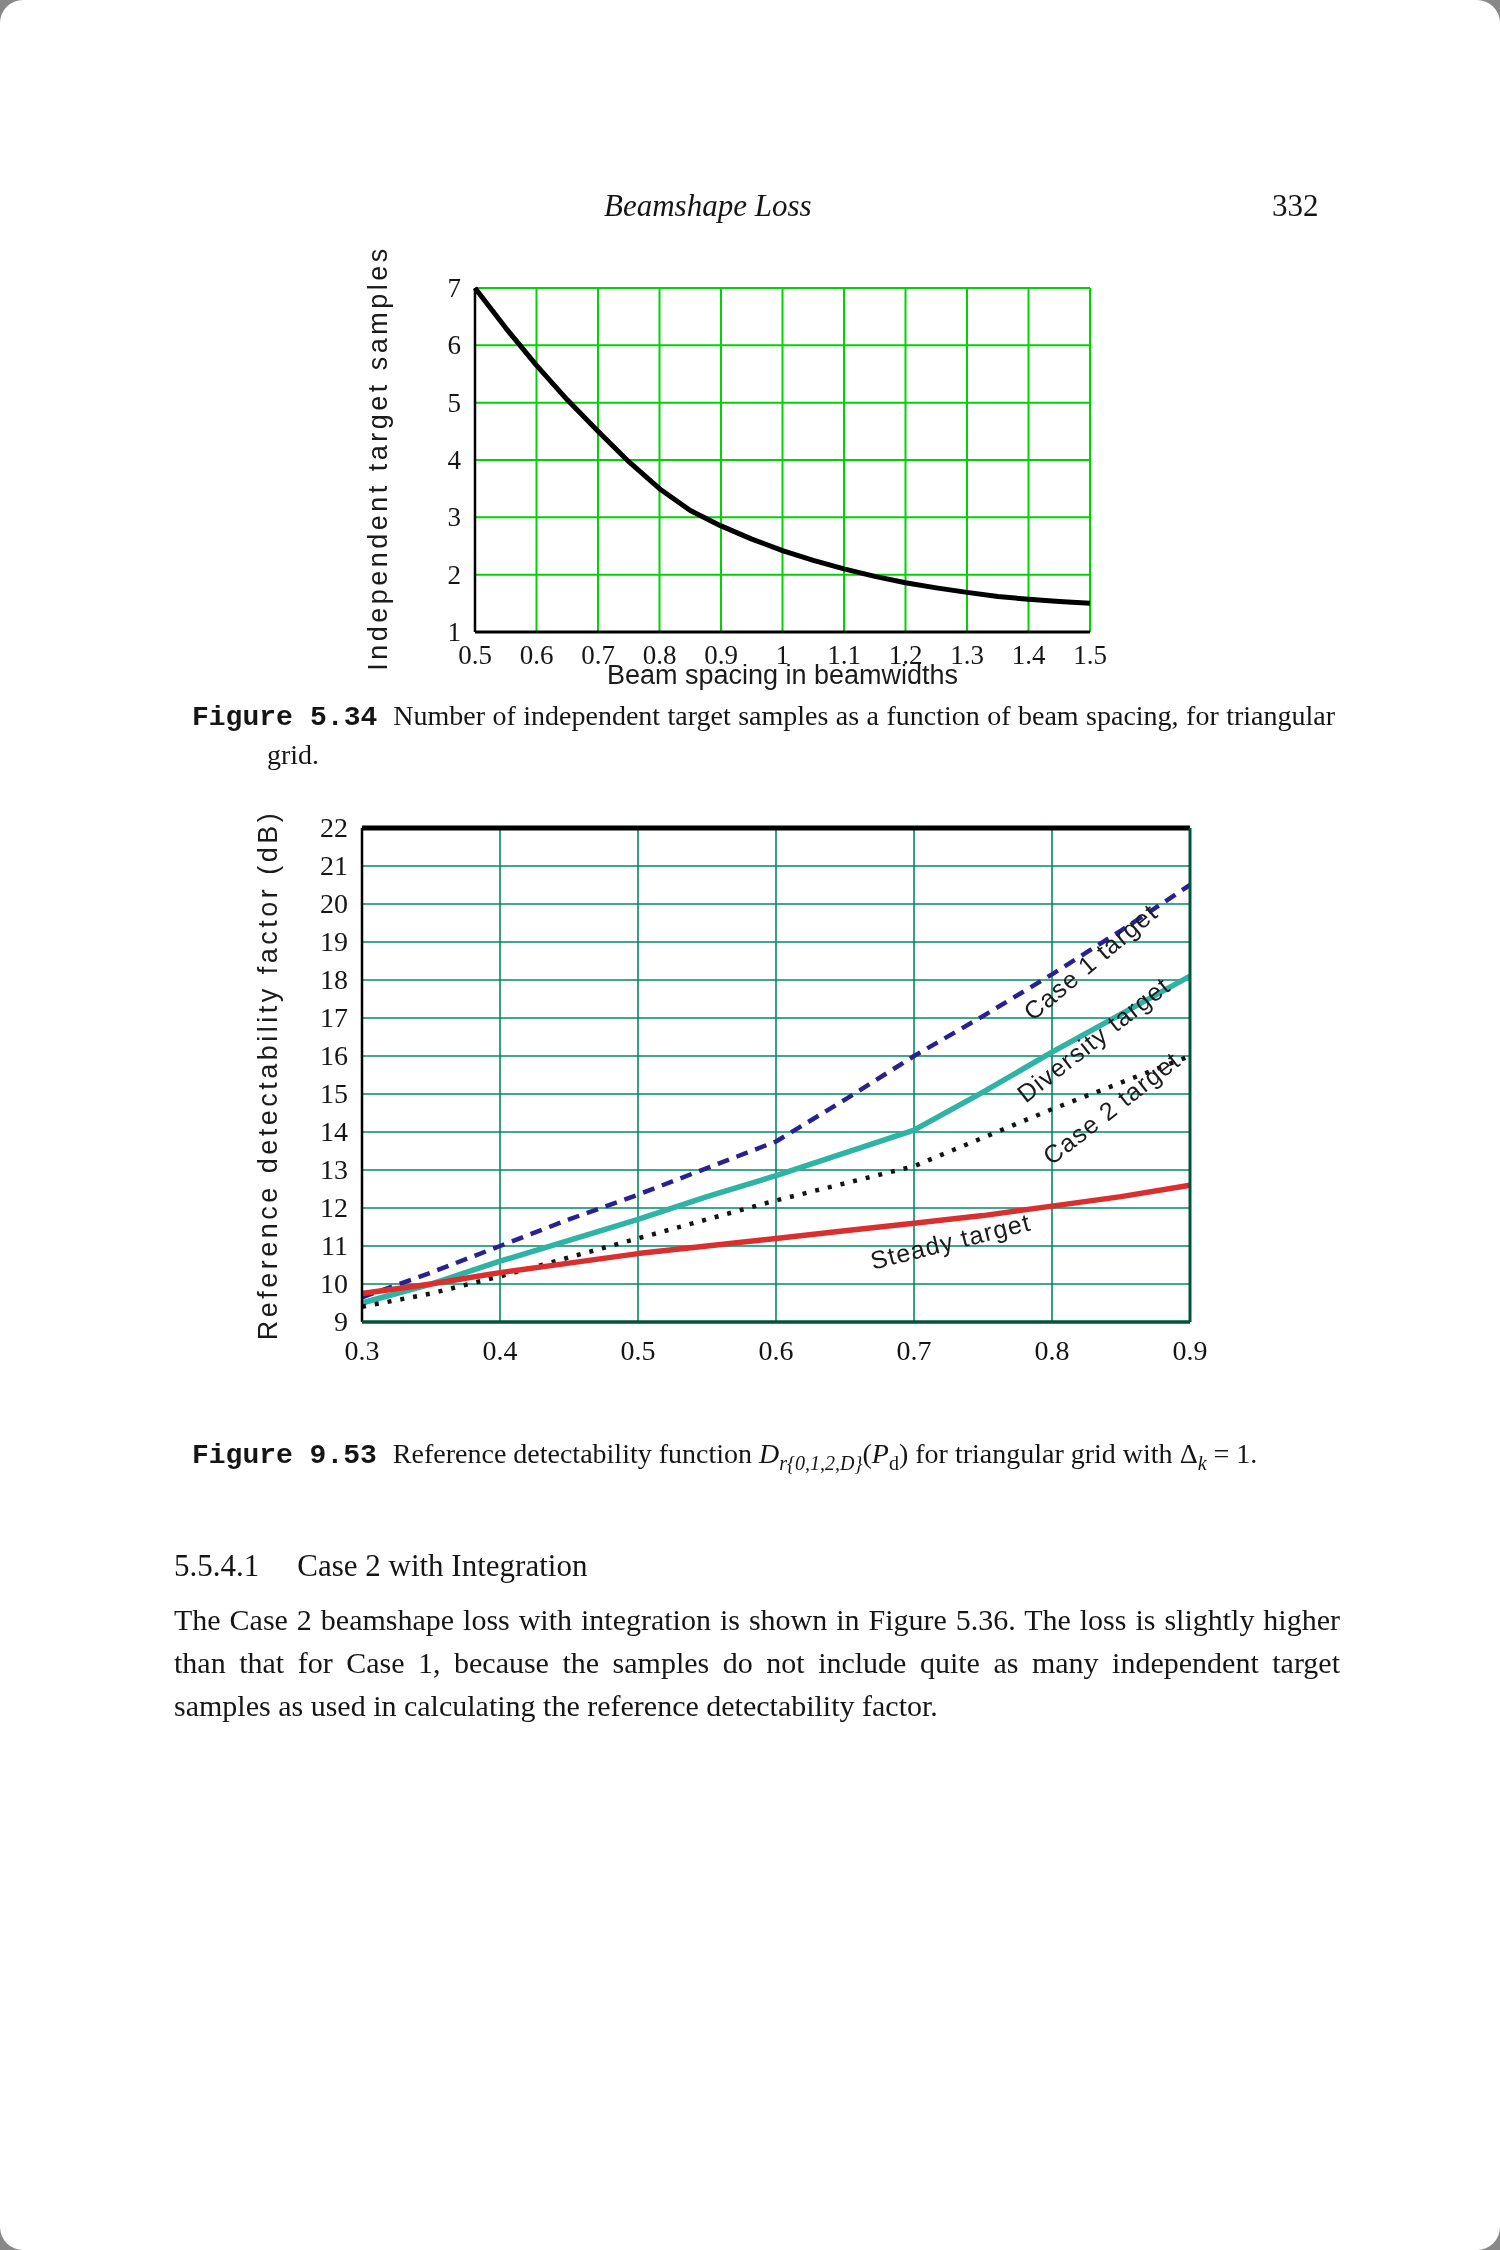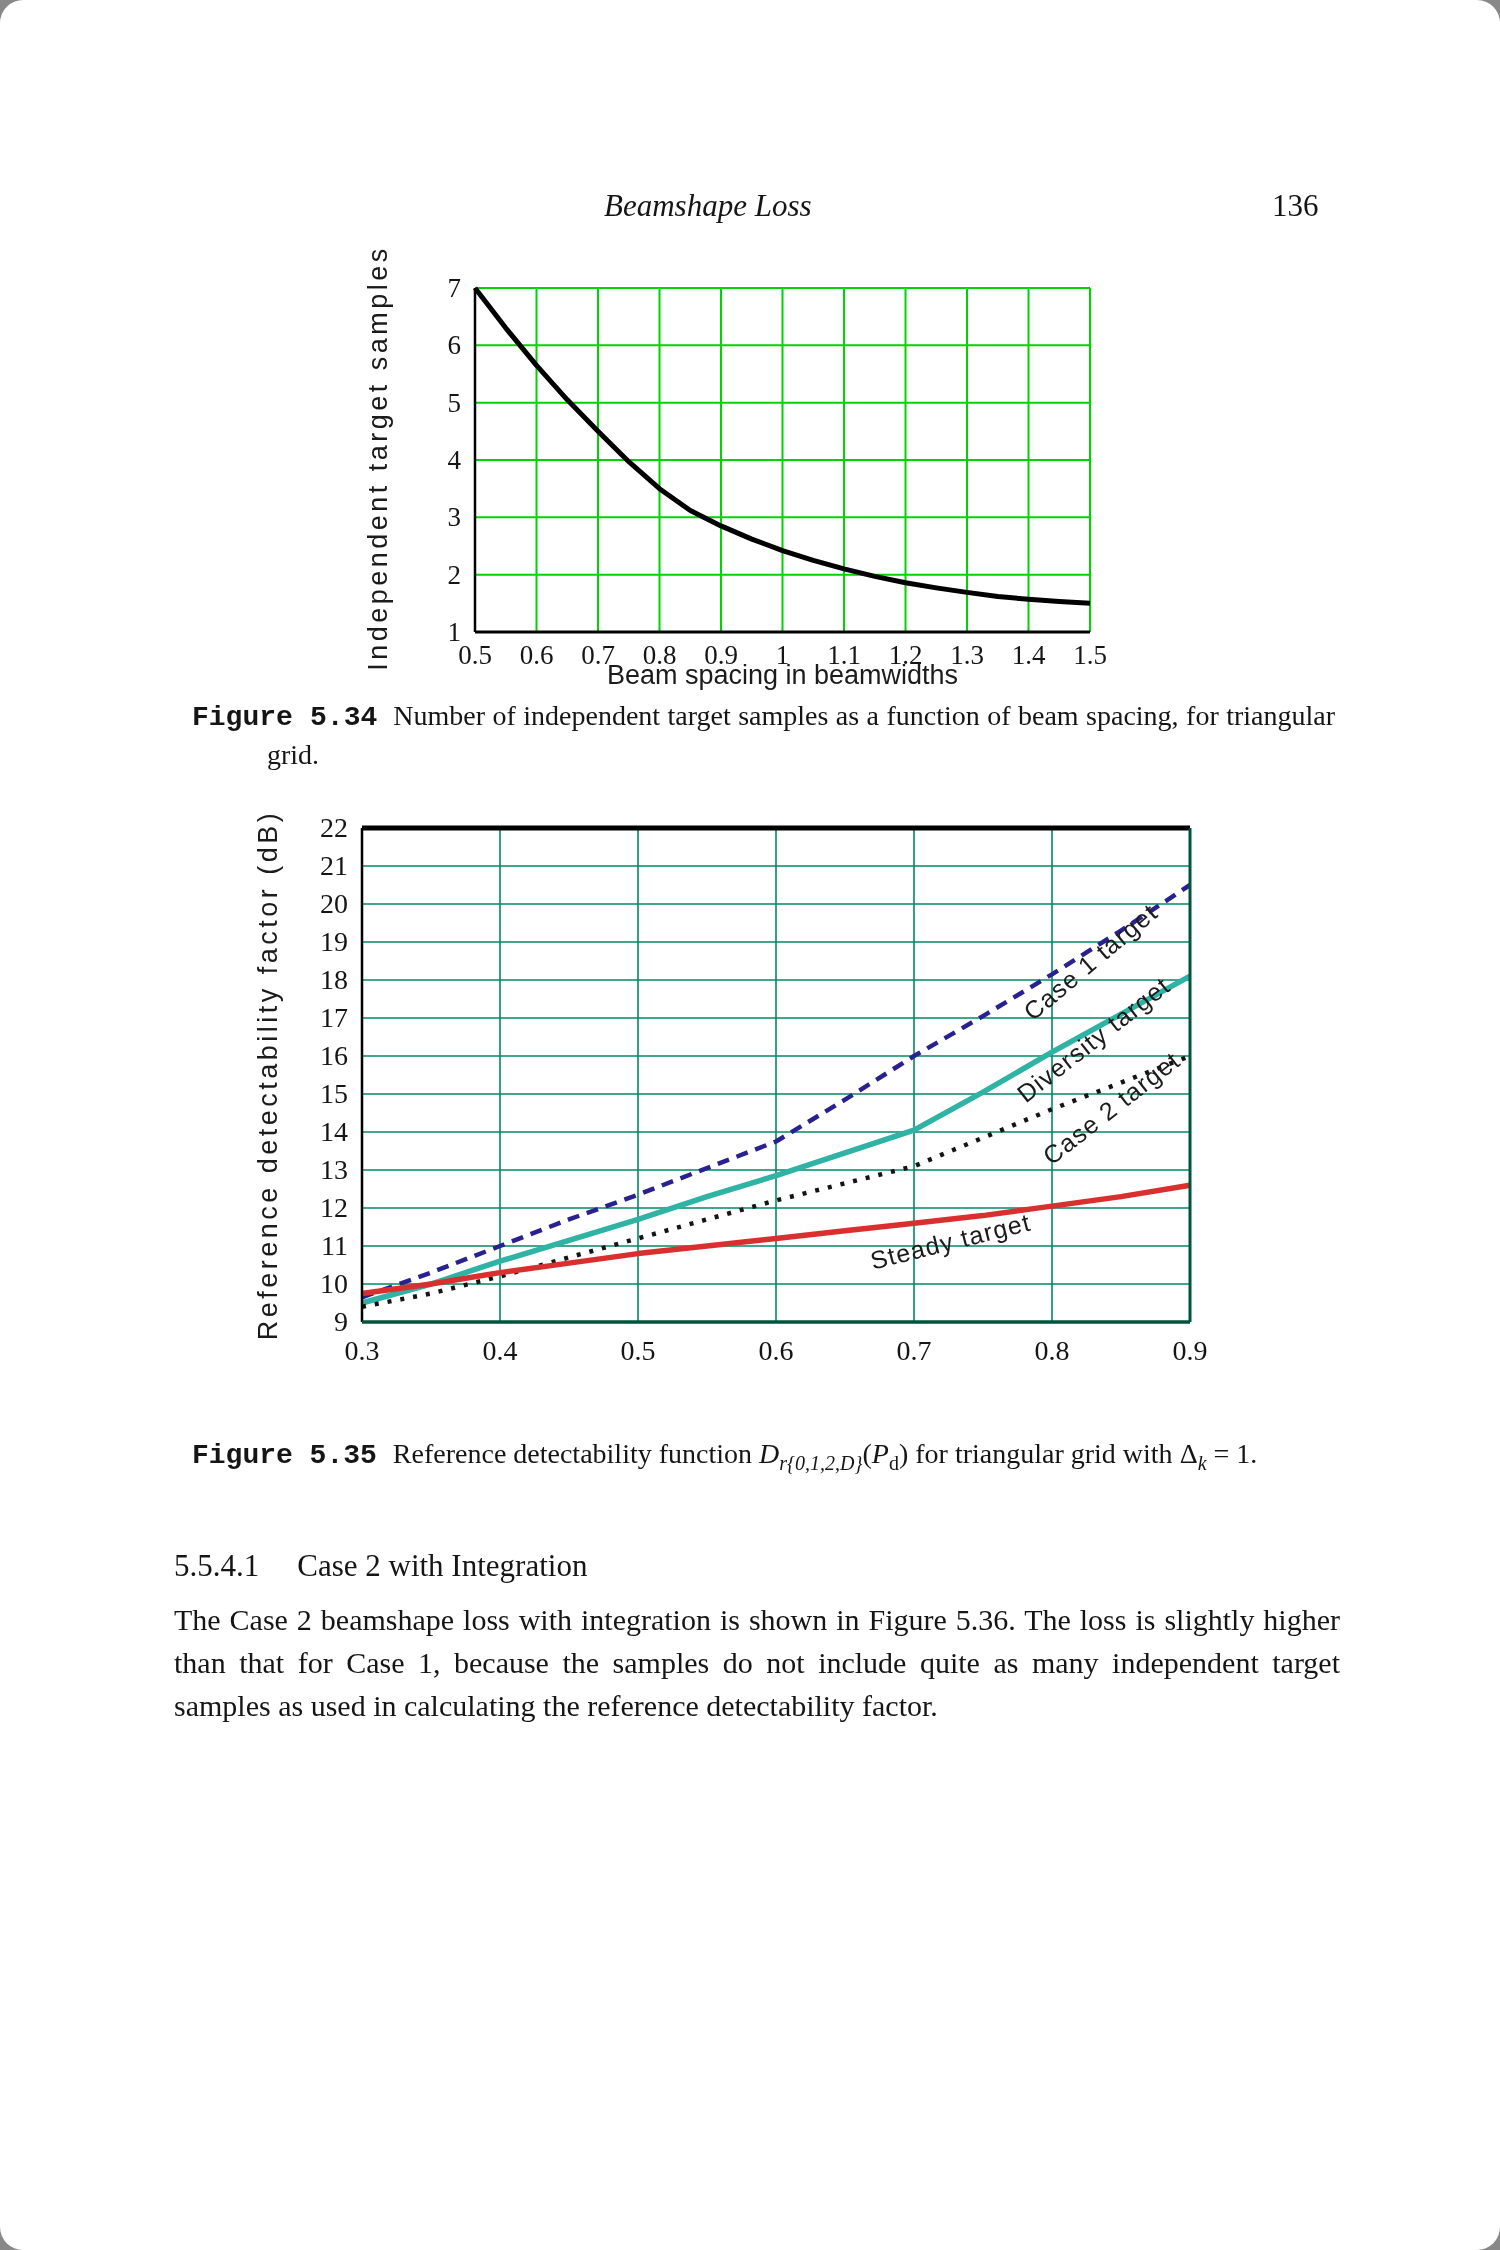--- a/index.html
+++ b/index.html
@@ -39,21 +39,21 @@
   .body-par{
     position:absolute;font-size:30px;line-height:43px;text-align:justify;margin:0;
   }
 </style>
 </head>
 <body>
 
 <div class="page">
 
   <div class="running-head-title">Beamshape Loss</div>
-  <div class="running-head-page">136</div>
+  <div class="running-head-page">332</div>
 
   <div class="fig" style="left:330px;top:262px;width:790px;height:430px;">
     <svg id="chart1" width="790" height="430" viewBox="0 0 790 430">
         <line x1="145" y1="312.6666666666667" x2="760" y2="312.6666666666667" stroke="#00d300" stroke-width="2"></line>
         <line x1="145" y1="255.33333333333331" x2="760" y2="255.33333333333331" stroke="#00d300" stroke-width="2"></line>
         <line x1="145" y1="198" x2="760" y2="198" stroke="#00d300" stroke-width="2"></line>
         <line x1="145" y1="140.66666666666666" x2="760" y2="140.66666666666666" stroke="#00d300" stroke-width="2"></line>
         <line x1="145" y1="83.33333333333331" x2="760" y2="83.33333333333331" stroke="#00d300" stroke-width="2"></line>
         <line x1="145" y1="26" x2="760" y2="26" stroke="#00d300" stroke-width="2"></line>
         <line x1="206.5" y1="26" x2="206.5" y2="370" stroke="#00d300" stroke-width="2"></line>
@@ -148,21 +148,21 @@
         <text x="123" y="199" text-anchor="end" fill="#151515" font-size="28" font-family="Liberation Serif, serif">18</text>
         <text x="123" y="161" text-anchor="end" fill="#151515" font-size="28" font-family="Liberation Serif, serif">19</text>
         <text x="123" y="123" text-anchor="end" fill="#151515" font-size="28" font-family="Liberation Serif, serif">20</text>
         <text x="123" y="85" text-anchor="end" fill="#151515" font-size="28" font-family="Liberation Serif, serif">21</text>
         <text x="123" y="47" text-anchor="end" fill="#151515" font-size="28" font-family="Liberation Serif, serif">22</text>
       </svg>
     <div class="ylab" style="left:43px;top:285px;">Reference detectability factor (dB)</div>
   </div>
 
   <div class="caption2" style="left:192px;top:1438px;">
-    <span class="cap-label">Figure 5.35</span><span>Reference detectability function </span><i>D</i><sub><i>r{0,1,2,D}</i></sub><span>(</span><i>P</i><sub>d</sub><span>) for triangular grid with </span><span>Δ</span><sub><i>k</i></sub><span> = 1.</span>
+    <span class="cap-label">Figure 9.53</span><span>Reference detectability function </span><i>D</i><sub><i>r{0,1,2,D}</i></sub><span>(</span><i>P</i><sub>d</sub><span>) for triangular grid with </span><span>Δ</span><sub><i>k</i></sub><span> = 1.</span>
   </div>
 
   <div class="section-heading" style="left:174px;top:1548px;">
     <span class="sec-num">5.5.4.1</span><span class="sec-title">Case 2 with Integration</span>
   </div>
 
   <p class="body-par" style="left:174px;top:1598px;width:1166px;">The Case 2 beamshape loss with integration is shown in Figure 5.36. The loss is slightly higher than that for Case 1, because the samples do not include quite as many independent target samples as used in calculating the reference detectability factor.</p>
 
 </div>
 

